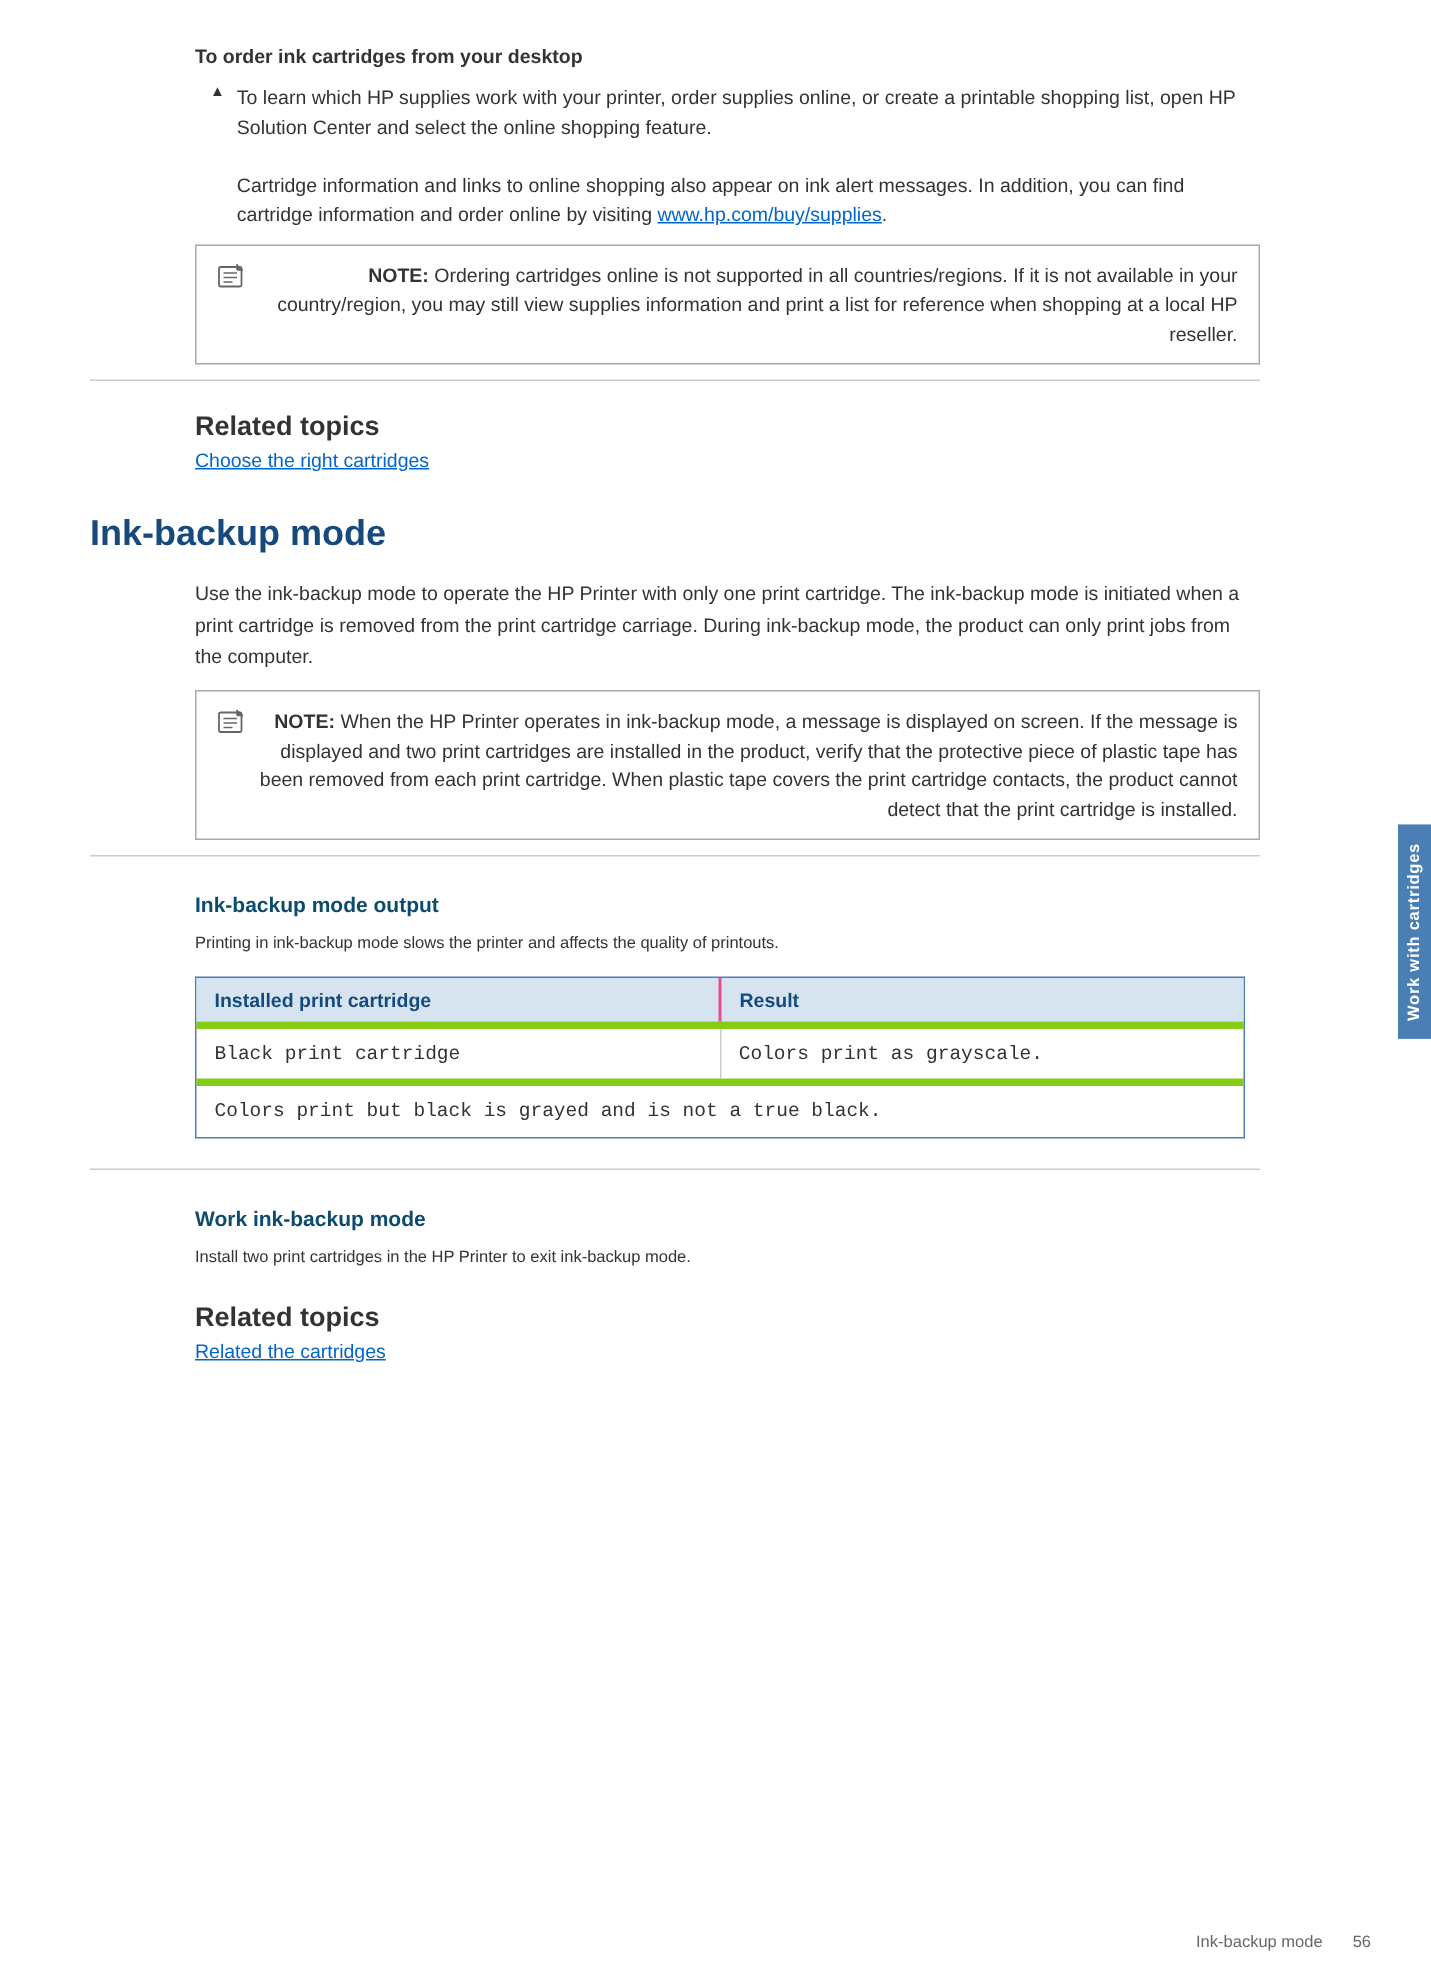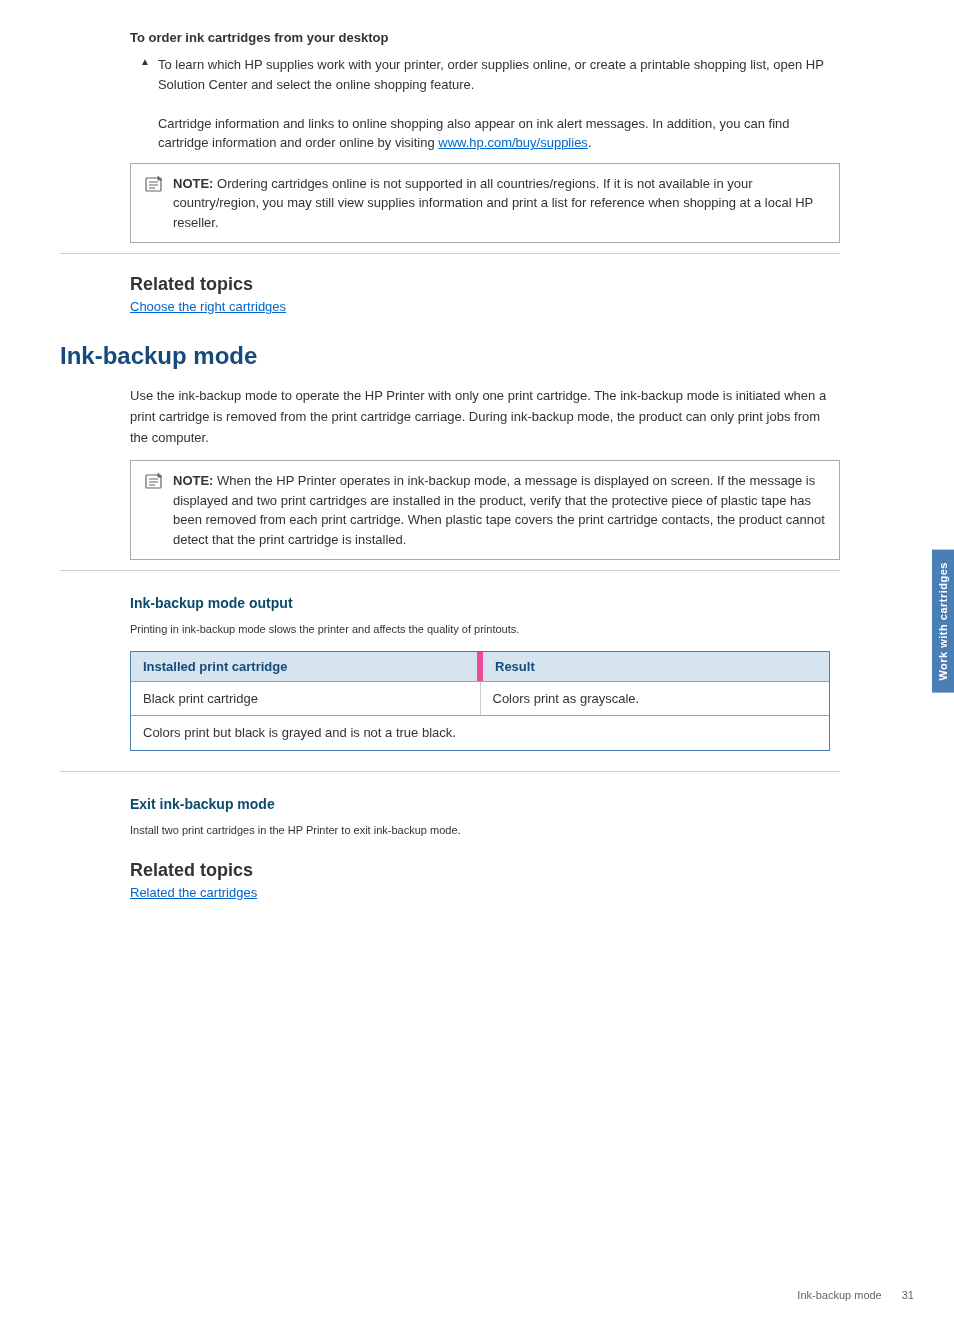--- a/index.html
+++ b/index.html
@@ -151,30 +151,31 @@
       display: flex;
       background-color: #d6e4f0;
     }
 
     .table-header-cell {
       font-weight: bold;
       font-size: 13px;
       color: #174a7c;
       padding: 7px 12px;
       flex: 1;
-      border-right: 6px solid #ec4899;
+      border-right: 2px solid #ec4899;
     }
 
     .table-header-cell:last-child {
       border-right: none;
     }
 
     .table-row {
       display: flex;
-      border-top: 1px solid #84cc16;
+      border-top: 5px solid #84cc16;
+      font-family: Liberation Mono, monospace;
     }
 
     .table-cell {
       font-size: 13px;
       padding: 7px 12px;
       flex: 1;
       line-height: 1.5;
       border-right: 1px solid #cccccc;
     }
 
@@ -212,20 +213,21 @@
       padding-left: 70px;
     }
 
     .note-wrapper {
       border: 1px solid #aaaaaa;
       padding: 10px 14px;
       margin: 10px 0;
       display: flex;
       align-items: flex-start;
       gap: 8px;
+      text-align: right;
     }
   </style>
 </head>
 <body>
 
 <div class="page-container">
 
   <div class="side-tab">
     <span>Work with cartridges</span>
   </div>
@@ -315,29 +317,29 @@
         <div class="table-cell">Black print cartridge</div>
         <div class="table-cell">Colors print as grayscale.</div>
       </div>
       <div class="table-row">
         <div class="table-cell">Colors print but black is grayed and is not a true black.</div>
       </div>
     </div>
 
     <hr class="horizontal-rule">
 
-    <div class="sub-section-heading indent-block">Exit ink-backup mode</div>
+    <div class="sub-section-heading indent-block">Work ink-backup mode</div>
 
     <div class="sub-section-body">Install two print cartridges in the HP Printer to exit ink-backup mode.</div>
 
     <div class="indent-block related-topics-section">
       <div class="related-topics-title">Related topics</div>
       <a class="link-text">Related the cartridges</a>
     </div>
 
   </div>
 
   <div class="page-footer">
     <span class="footer-section-name">Ink-backup mode</span>
-    <span class="footer-page-number">31</span>
+    <span class="footer-page-number">56</span>
   </div>
 
 </div>
 
 </body></html>

